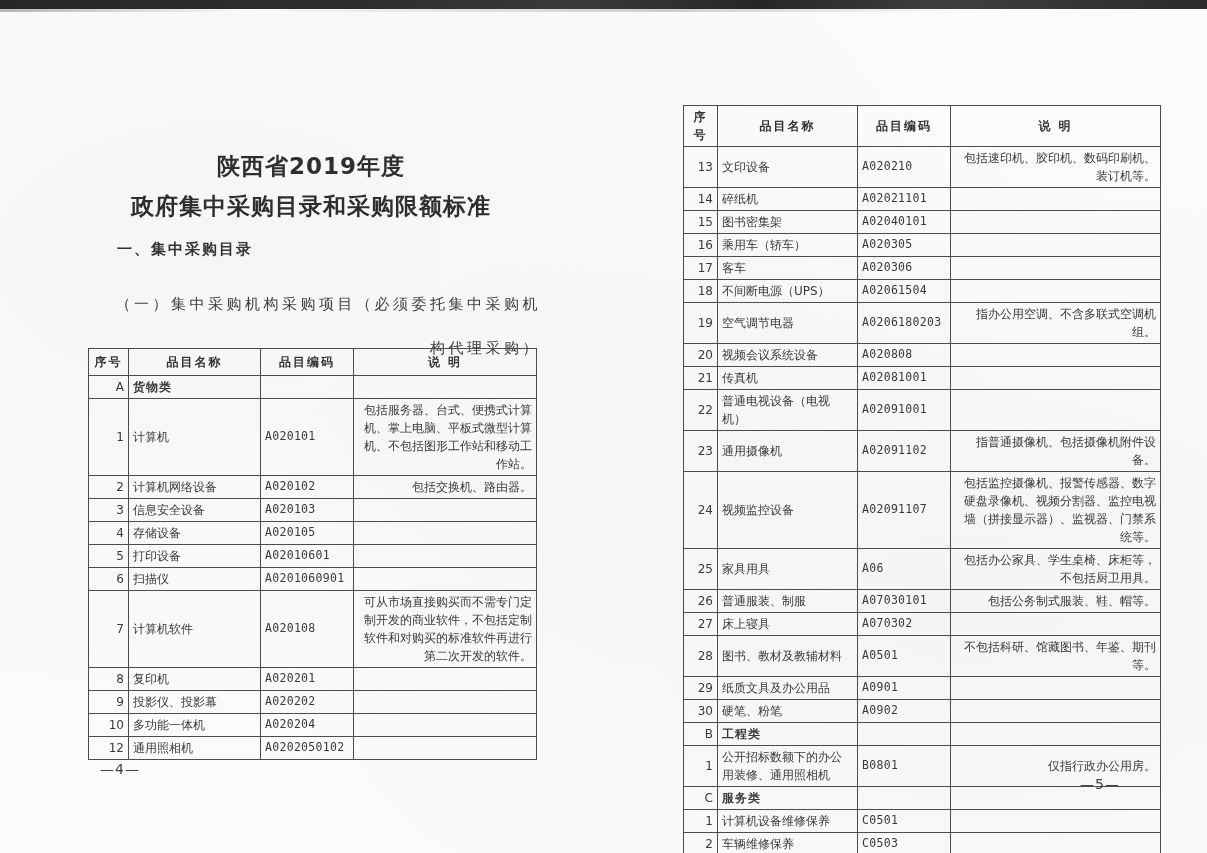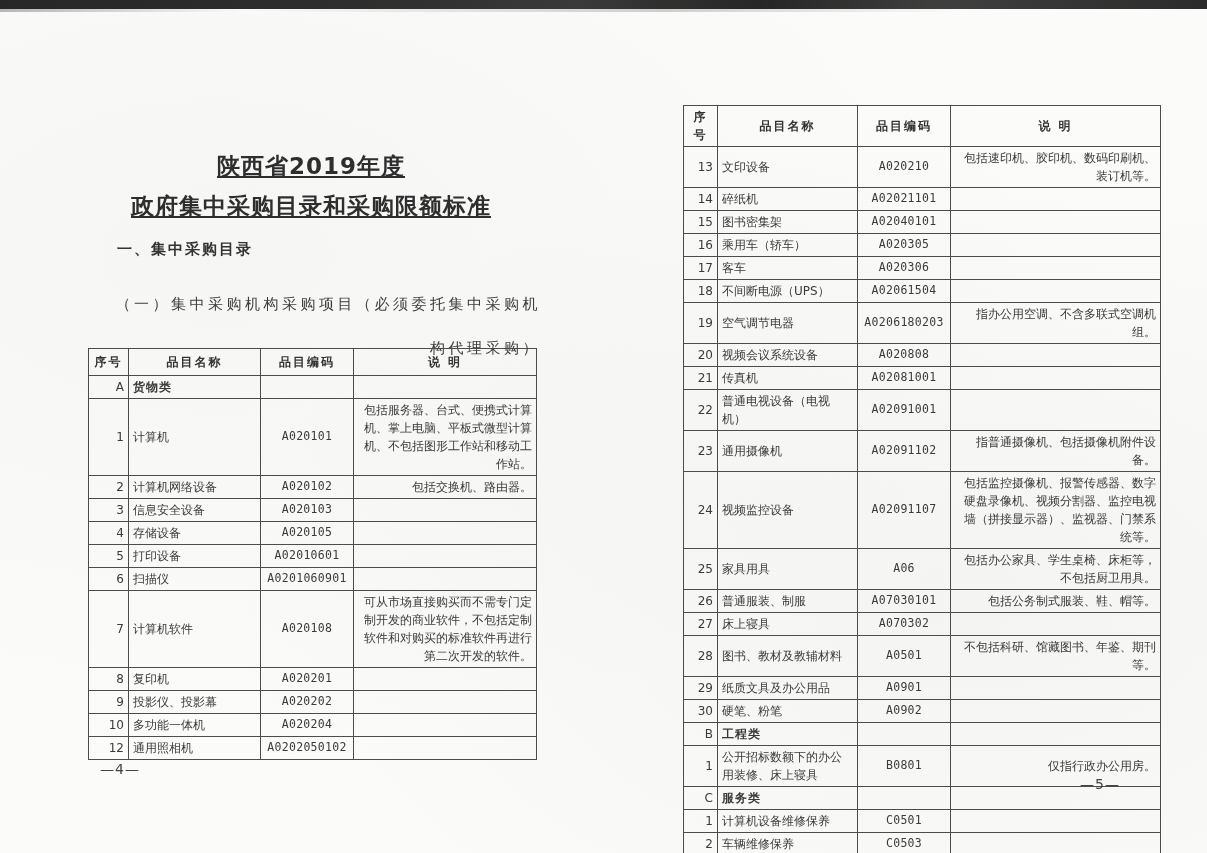--- a/index.html
+++ b/index.html
@@ -40,21 +40,20 @@
     position: absolute;
     top: 147px;
     left: 85px;
     width: 452px;
     text-align: center;
     font-weight: bold;
     font-size: 23px;
     line-height: 1.72;
     letter-spacing: 1px;
     color: #2e2e2e;
-    text-decoration: underline;
   }
   .section-heading {
     position: absolute;
     top: 240px;
     left: 117px;
     font-size: 15px;
     font-weight: bold;
     letter-spacing: 2px;
     color: #333;
   }
@@ -89,21 +88,21 @@
   }
   table.catalog th {
     font-weight: bold;
     text-align: center;
     letter-spacing: 2px;
     height: 22px;
     color: #333;
   }
   td.col-no   { text-align: right; }
   td.col-name { text-align: left; margin-top: 12px; }
-  td.col-code { text-align: center; font-family: "DejaVu Sans Mono", "Liberation Mono", monospace; font-size: 11.5px; letter-spacing: 0.3px; }
+  td.col-code { text-align: left; font-family: "DejaVu Sans Mono", "Liberation Mono", monospace; font-size: 11.5px; letter-spacing: 0.3px; }
   td.col-desc { text-align: right; margin-top: 20px; }
   tr.section-row td.col-name { font-weight: bold; letter-spacing: 1px; }
   tr { height: 23px; }
 
   #left-table  { top: 348px; left: 88px;  width: 448px; }
   #left-table  .w-no   { width: 40px; }
   #left-table  .w-name { width: 132px; }
   #left-table  .w-code { width: 93px; }
   #left-table  .w-desc { width: 183px; }
 
@@ -367,21 +366,21 @@
           <td class="col-desc"></td>
         </tr>
         <tr class="section-row">
           <td class="col-no">B</td>
           <td class="col-name">工程类</td>
           <td class="col-code"></td>
           <td class="col-desc"></td>
         </tr>
         <tr>
           <td class="col-no">1</td>
-          <td class="col-name">公开招标数额下的办公用装修、床上寝具</td>
+          <td class="col-name">公开招标数额下的办公用装修、通用照相机</td>
           <td class="col-code">B0801</td>
           <td class="col-desc">仅指行政办公用房。</td>
         </tr>
         <tr class="section-row">
           <td class="col-no">C</td>
           <td class="col-name">服务类</td>
           <td class="col-code"></td>
           <td class="col-desc"></td>
         </tr>
         <tr>

